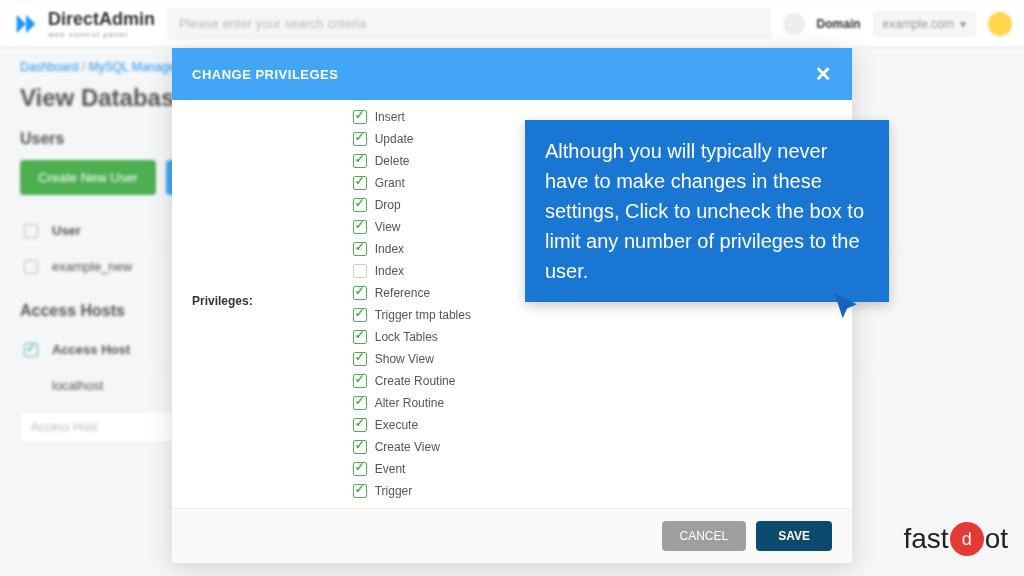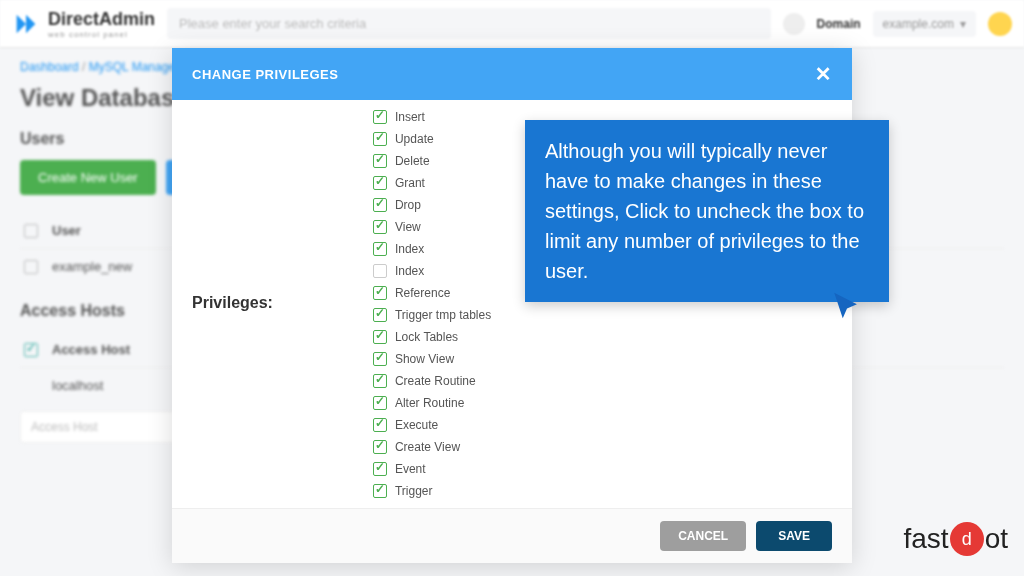--- a/index.html
+++ b/index.html
@@ -27,28 +27,28 @@
 .cb { width: 14px; height: 14px; border: 1px solid #bbb; border-radius: 2px; }
 .cb.ticked { border-color: #4db6ac; position: relative; }
 .cb.ticked::after { content: "✓"; position: absolute; top: -3px; left: 1px; color: #4db6ac; font-size: 12px; }
 .input-host { background: #fff; border: 1px solid #eee; border-radius: 4px; padding: 8px 10px; width: 220px; font-size: 12px; color: #bbb; margin-top: 8px; }
 
 .modal-backdrop { position: absolute; top: 0; left: 0; width: 100%; height: 100%; display: flex; align-items: flex-start; justify-content: center; padding-top: 48px; }
 .modal { width: 680px; background: #fff; box-shadow: 0 4px 24px rgba(0,0,0,0.15); }
 .modal-header { background: #42a5f5; color: #fff; padding: 14px 20px; display: flex; justify-content: space-between; align-items: center; font-size: 13px; font-weight: 600; letter-spacing: 0.5px; gap: 36px; }
 .close-x { font-size: 20px; cursor: pointer; }
 .modal-body { padding: 10px 20px; max-height: 420px; overflow-y: auto; display: flex; gap: 100px; }
-.priv-label { font-size: 16px; font-weight: 600; color: #333; padding-top: 184px; }
+.priv-label { font-size: 12px; font-weight: 600; color: #333; padding-top: 184px; }
 .priv-list { display: flex; flex-direction: column; gap: 8px; }
 .priv-item { display: flex; align-items: center; gap: 8px; font-size: 12px; color: #555; }
 .chk { width: 14px; height: 14px; border: 1.5px solid #4caf50; border-radius: 2px; position: relative; display: inline-block; }
 .chk.on::after { content: "✓"; position: absolute; top: -3px; left: 1px; color: #4caf50; font-size: 12px; font-weight: bold; }
 .chk.off { border-color: #ccc; }
 .modal-footer { display: flex; justify-content: flex-end; gap: 10px; padding: 12px 20px; border-top: 1px solid #eee; background: #fafafa; }
-.btn-cancel { background: #9e9e9e; color: #fff; padding: 8px 18px; border-radius: 4px; font-size: 12px; font-weight: 700; }
+.btn-cancel { background: #9e9e9e; color: #fff; padding: 8px 18px; border-radius: 4px; font-size: 12px; font-weight: 400; }
 .btn-save { background: #0c4a6e; color: #fff; padding: 8px 22px; border-radius: 4px; font-size: 12px; font-weight: 600; }
 
 .tooltip { position: absolute; top: 120px; left: 525px; width: 364px; background: #1976d2; color: #fff; padding: 16px 20px; font-size: 20px; line-height: 1.5; box-shadow: 0 4px 12px rgba(0,0,0,0.2); }
 .cursor { position: absolute; top: 290px; left: 830px; color: #1565c0; font-size: 32px; }
 .watermark { position: absolute; bottom: 20px; right: 16px; font-size: 28px; font-weight: 400; color: #222; display: flex; align-items: center; }
 .watermark .dot { display: inline-flex; width: 34px; height: 34px; border-radius: 50%; background: #e53935; color: #fff; align-items: center; justify-content: center; font-size: 18px; margin: 0 1px; }
 </style>
 </head>
 <body>
 

